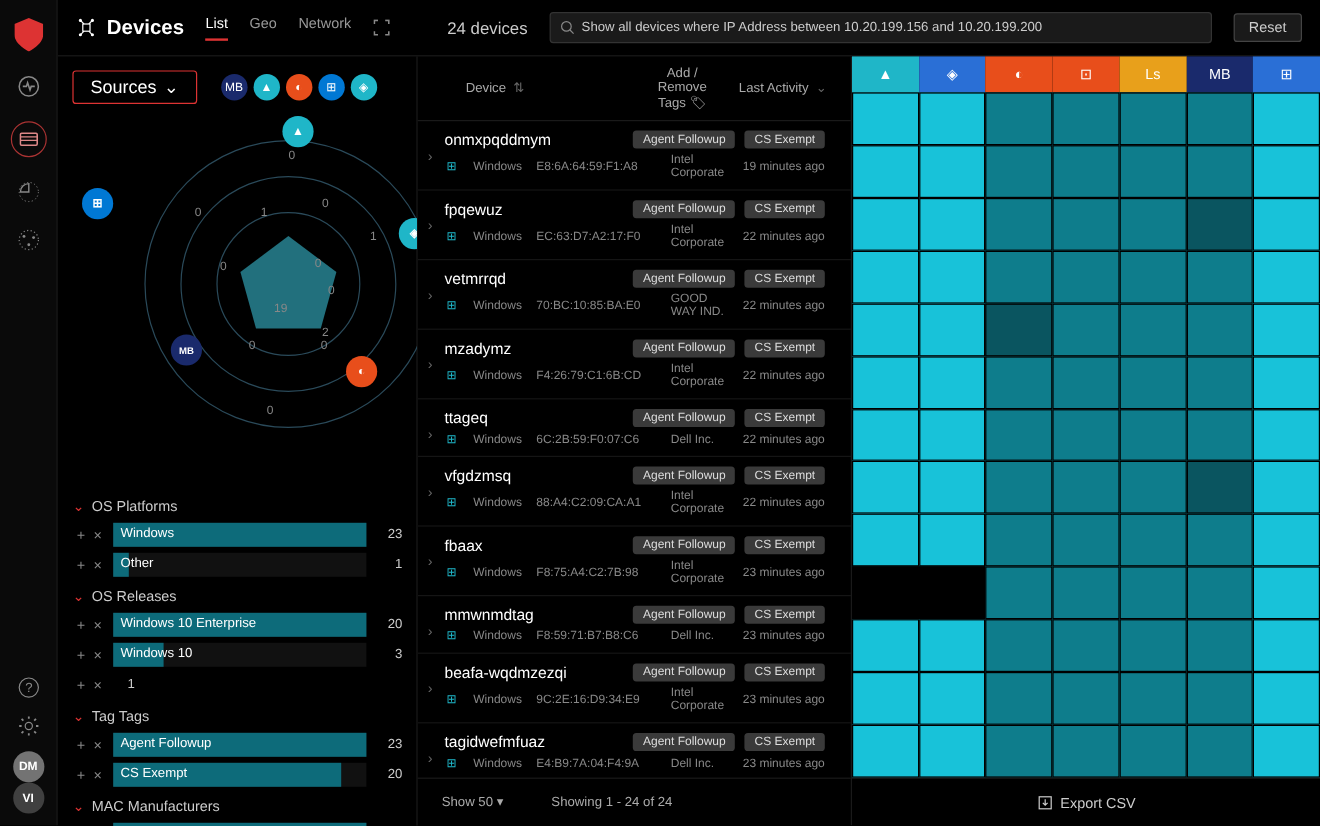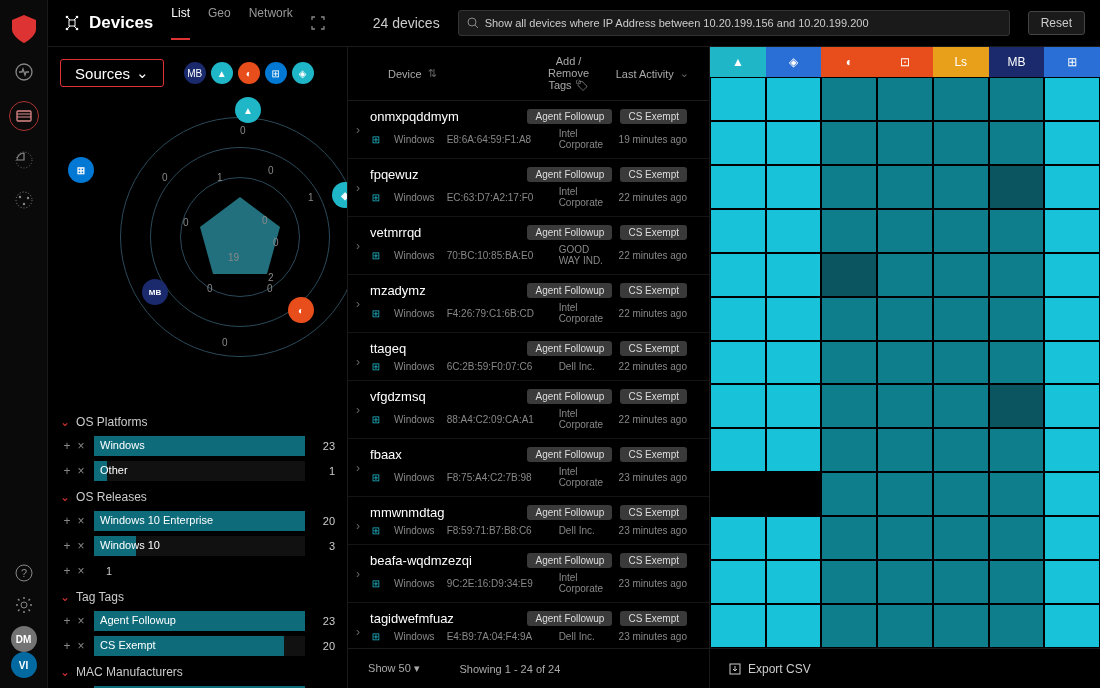--- a/index.html
+++ b/index.html
@@ -8,21 +8,21 @@
 .leftrail { width:50px; background:#0a0a0a; border-right:1px solid #1a1a1a; display:flex; flex-direction:column; align-items:center; padding-top:15px; gap:18px; position:relative; }
 .logo { width:24px; height:28px; }
 .railicon { width:22px; height:22px; display:flex; align-items:center; justify-content:center; cursor:pointer; }
 .railicon.active { border:1px solid #a33; border-radius:50%; width:30px; height:30px; }
 .railbottom { position:absolute; bottom:10px; display:flex; flex-direction:column; gap:10px; align-items:center; }
 .avatar { width:26px; height:26px; border-radius:50%; display:flex; align-items:center; justify-content:center; font-size:10px; font-weight:600; }
 .main { flex:1; display:flex; flex-direction:column; }
 .topbar { height:47px; display:flex; align-items:center; padding:0 15px; gap:18px; border-bottom:1px solid #1a1a1a; }
 .title { font-size:17px; font-weight:600; display:flex; align-items:center; gap:8px; }
 .tabs { display:flex; gap:18px; font-size:12px; }
-.tab { color:#999; cursor:pointer; padding-bottom:18px; }
+.tab { color:#999; cursor:pointer; padding-bottom:6px; }
 .tab.active { color:#fff; border-bottom:2px solid #d33; }
 .count { color:#ccc; font-size:14px; margin-left:30px; }
 .searchwrap { flex:1; display:flex; align-items:center; background:#1a1a1a; border:1px solid #333; border-radius:3px; height:26px; padding:0 8px; gap:6px; }
 .searchwrap input { background:transparent; border:none; color:#ccc; font-size:11px; flex:1; outline:none; }
 .resetbtn { background:#1a1a1a; border:1px solid #444; color:#ccc; padding:4px 12px; border-radius:3px; cursor:pointer; font-size:12px; }
 .content { flex:1; display:flex; overflow:hidden; }
 .sidebar { width:300px; border-right:1px solid #1a1a1a; padding:12px; overflow-y:auto; position:relative;}
 .sidebar::-webkit-scrollbar{width:4px;}
 .sidebar::-webkit-scrollbar-thumb{background:#333;}
 .sourcesbtn { border:1px solid #d33; color:#fff; background:transparent; padding:4px 14px; border-radius:3px; cursor:pointer; font-size:15px; display:inline-flex; align-items:center; gap:6px; }
@@ -58,21 +58,21 @@
 .mac{min-width:100px;}
 .manu{flex:1;}
 .ago{color:#888;}
 .listfoot { height:40px; display:flex; align-items:center; padding:0 20px; font-size:11px; color:#aaa; gap:40px; border-top:1px solid #1a1a1a;}
 .heat { width:390px; display:flex; flex-direction:column;}
 .heathead { height:30px; display:flex; }
 .hh { flex:1; display:flex; align-items:center; justify-content:center; }
 .grid { flex:1; display:flex; flex-direction:column; }
 .grow { flex:1; display:flex; }
 .cell { flex:1; border:1px solid #000; }
-.heatfoot { height:40px; display:flex; align-items:center; justify-content:flex-start; padding:0 18px; gap:6px; font-size:12px; color:#ccc; border-top:1px solid #1a1a1a; cursor:pointer;}
+.heatfoot { height:40px; display:flex; align-items:center; justify-content:center; padding:0 18px; gap:6px; font-size:12px; color:#ccc; border-top:1px solid #1a1a1a; cursor:pointer;}
 svg{display:block;}
 </style>
 </head>
 <body>
 
 <div class="app">
   <div class="leftrail">
     <svg class="logo" viewBox="0 0 24 28">
         <path d="M12 0 L24 5 V14 C24 22 12 28 12 28 C12 28 0 22 0 14 V5 Z" fill="#d33"></path>
       </svg>
@@ -120,21 +120,21 @@
               <line x1="15" y1="9" x2="17" y2="9"></line>
               <line x1="3" y1="3" x2="4.5" y2="4.5"></line>
               <line x1="13.5" y1="13.5" x2="15" y2="15"></line>
               <line x1="3" y1="15" x2="4.5" y2="13.5"></line>
               <line x1="13.5" y1="4.5" x2="15" y2="3"></line>
             </g>
           </svg>
         </div>
       <div id="avatars">
           <div class="avatar" style="background: #737373;">DM</div>
-          <div class="avatar" style="background: #0369a1;">VI</div>
+          <div class="avatar" style="background: #404040;">VI</div>
         </div>
     </div>
   </div>
 
   <div class="main">
     <div class="topbar">
       <div class="title">
         <svg width="18" height="18" viewBox="0 0 18 18">
             <circle cx="4" cy="3" r="1.3" fill="#fff"></circle>
             <circle cx="14" cy="3" r="1.3" fill="#fff"></circle>

